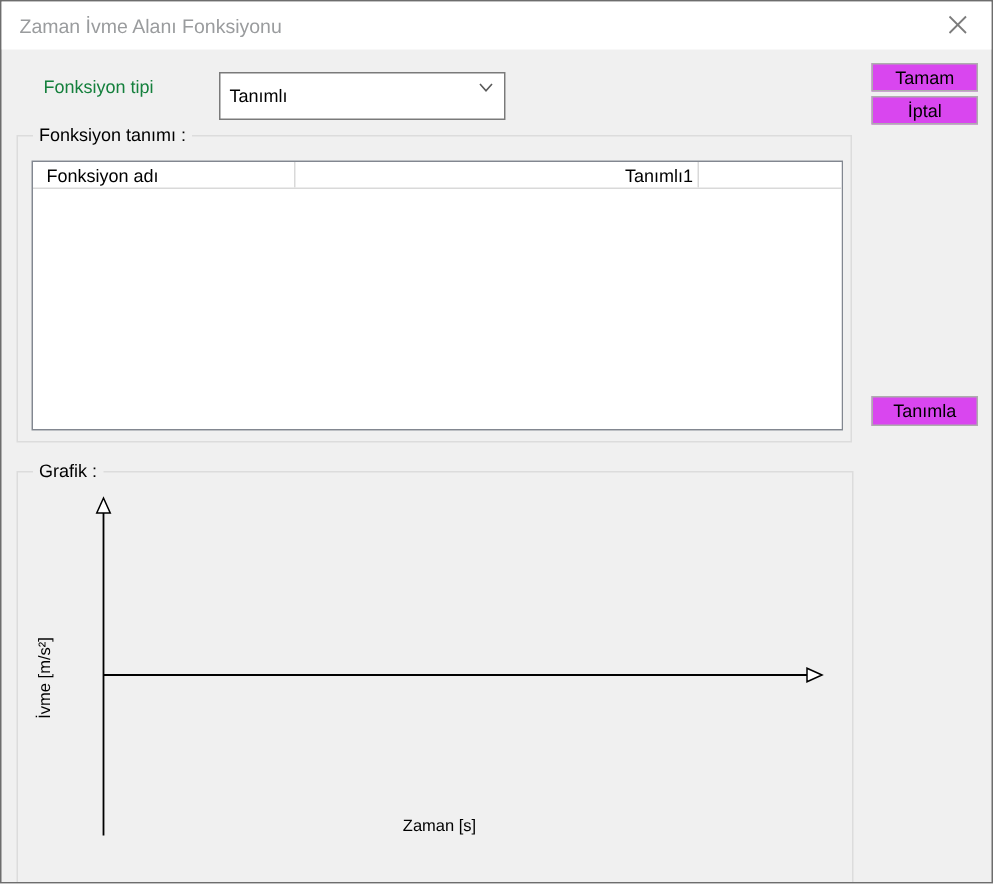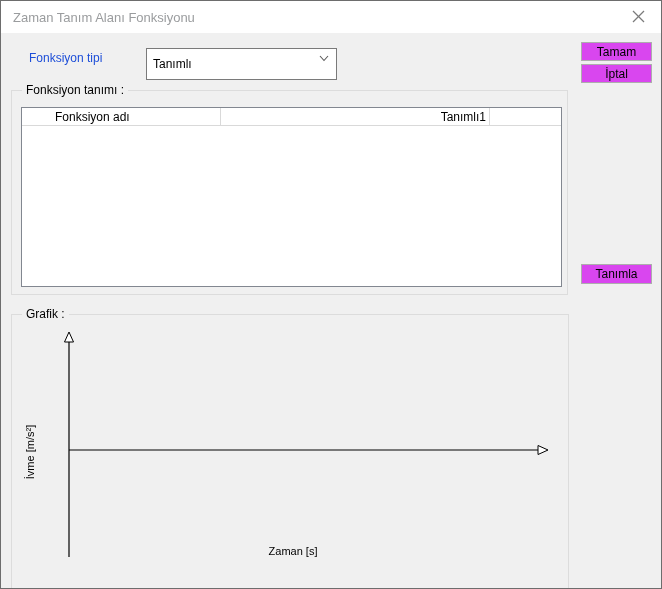--- a/index.html
+++ b/index.html
@@ -24,21 +24,21 @@
     font-size: 13px;
     color: #9a9c9e;
     white-space: nowrap;
   }
   .close-btn {
     position: absolute; right: 0; top: 0; width: 45px; height: 31px;
     display: flex; align-items: center; justify-content: center;
     cursor: default;
   }
 
-  .label { position: absolute; font-size: 12px; color: #1d4ed8; }
+  .label { position: absolute; font-size: 12px; color: #15803d; }
 
   .combobox {
     position: absolute; left: 145px; top: 47px; width: 191px; height: 32px;
     background: #ffffff; border: 1px solid #7a7a7a;
     display: flex; align-items: center;
     font-size: 12px; padding-left: 6px;
   }
   .combobox .chevron { position: absolute; right: 7px; top: 6px; }
 
   .btn {
@@ -69,21 +69,21 @@
     display: flex; height: 18px;
     border-bottom: 1px solid #d9d9d9;
     background: #ffffff;
     font-size: 12px;
   }
   .lv-col {
     display: flex; align-items: center;
     border-right: 1px solid #d9d9d9;
     overflow: hidden; white-space: nowrap;
   }
-  .lv-col.c1 { width: 175px; padding-left: 9px; justify-content: flex-start; margin-left: 24px; }
+  .lv-col.c1 { width: 175px; padding-left: 9px; justify-content: flex-start; }
   .lv-col.c2 { width: 269px; padding-right: 3px; justify-content: flex-end; }
   .lv-body { position: absolute; left: 0; right: 0; top: 18px; bottom: 0; background: #fff; }
 
   .graph-area { position: absolute; inset: 0; }
   .axis-label-y {
     position: absolute; left: 18px; top: 137px;
     transform: translate(-50%, -50%) rotate(-90deg);
     font-size: 11px; color: #000; white-space: nowrap;
   }
   .axis-label-x {
@@ -91,21 +91,21 @@
     transform: translate(-50%, -50%);
     font-size: 11px; color: #000; white-space: nowrap;
   }
 </style>
 </head>
 <body>
 
 <div class="window">
 
   <div class="titlebar">
-    <span class="title-text">Zaman Tanım Alanı Fonksiyonu</span>
+    <span class="title-text">Zaman İvme Alanı Fonksiyonu</span>
     <div class="close-btn">
       <svg width="13" height="13" viewBox="0 0 13 13">
         <line x1="1" y1="1" x2="12" y2="12" stroke="#7b7b7b" stroke-width="1.2"></line>
         <line x1="12" y1="1" x2="1" y2="12" stroke="#7b7b7b" stroke-width="1.2"></line>
       </svg>
     </div>
   </div>
 
   <div class="label" style="left:28px; top:47px; line-height:20px;">Fonksiyon tipi</div>
 

